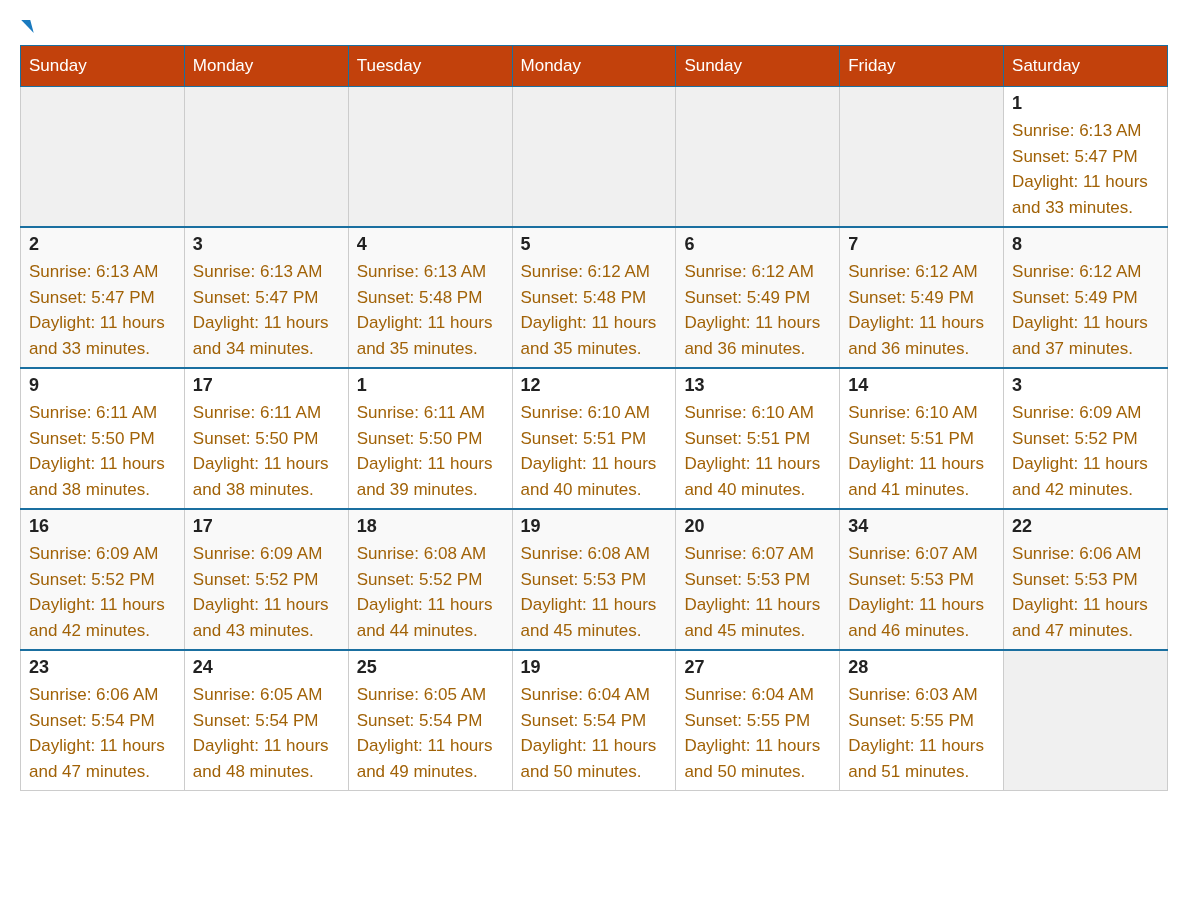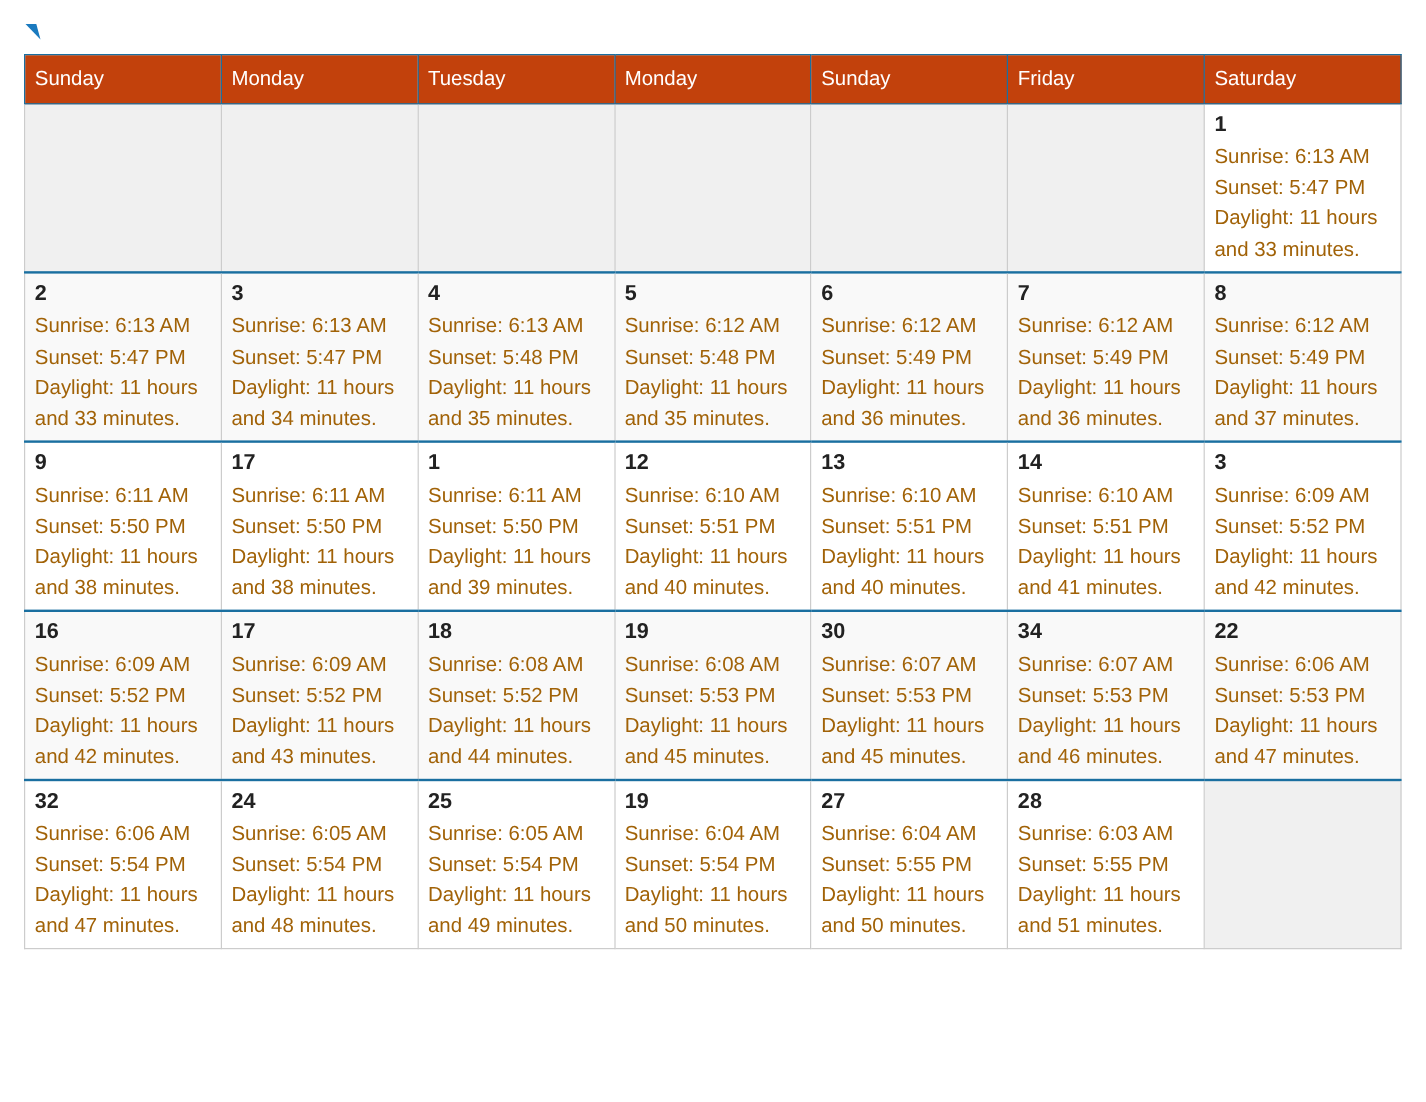--- a/index.html
+++ b/index.html
@@ -208,35 +208,35 @@
         </td>
         <td>
           <span class="day-number">18</span>
           <div class="day-info">Sunrise: 6:08 AM<br>Sunset: 5:52 PM<br>Daylight: 11 hours and 44 minutes.</div>
         </td>
         <td>
           <span class="day-number">19</span>
           <div class="day-info">Sunrise: 6:08 AM<br>Sunset: 5:53 PM<br>Daylight: 11 hours and 45 minutes.</div>
         </td>
         <td>
-          <span class="day-number">30</span>
+          <span class="day-number">20</span>
           <div class="day-info">Sunrise: 6:07 AM<br>Sunset: 5:53 PM<br>Daylight: 11 hours and 45 minutes.</div>
         </td>
         <td>
           <span class="day-number">34</span>
           <div class="day-info">Sunrise: 6:07 AM<br>Sunset: 5:53 PM<br>Daylight: 11 hours and 46 minutes.</div>
         </td>
         <td>
           <span class="day-number">22</span>
           <div class="day-info">Sunrise: 6:06 AM<br>Sunset: 5:53 PM<br>Daylight: 11 hours and 47 minutes.</div>
         </td>
       </tr>
       <tr class="row-divider">
         <td>
-          <span class="day-number">32</span>
+          <span class="day-number">23</span>
           <div class="day-info">Sunrise: 6:06 AM<br>Sunset: 5:54 PM<br>Daylight: 11 hours and 47 minutes.</div>
         </td>
         <td>
           <span class="day-number">24</span>
           <div class="day-info">Sunrise: 6:05 AM<br>Sunset: 5:54 PM<br>Daylight: 11 hours and 48 minutes.</div>
         </td>
         <td>
           <span class="day-number">25</span>
           <div class="day-info">Sunrise: 6:05 AM<br>Sunset: 5:54 PM<br>Daylight: 11 hours and 49 minutes.</div>
         </td>

